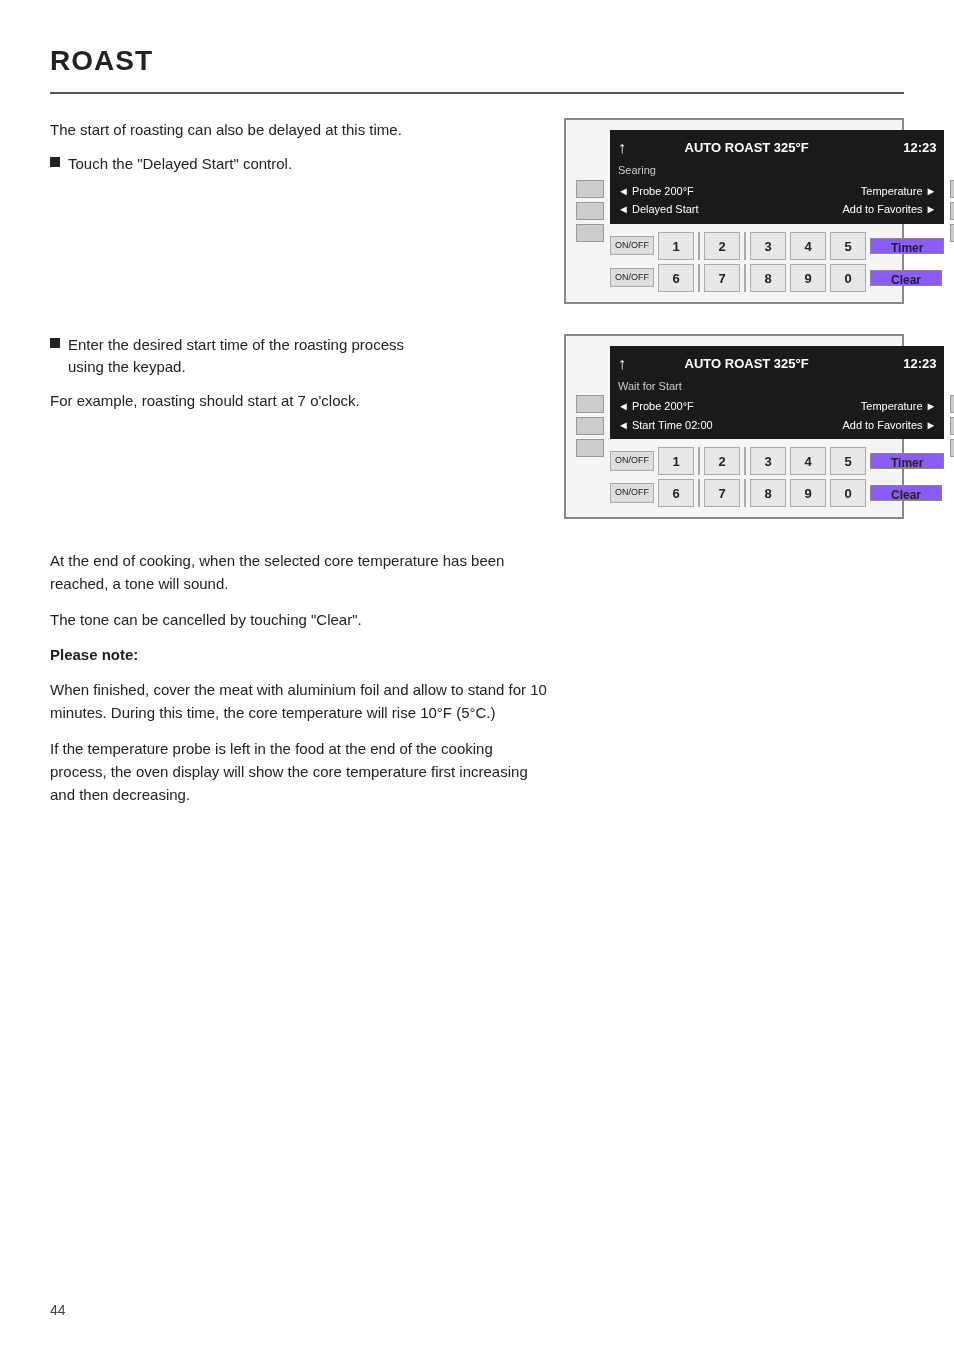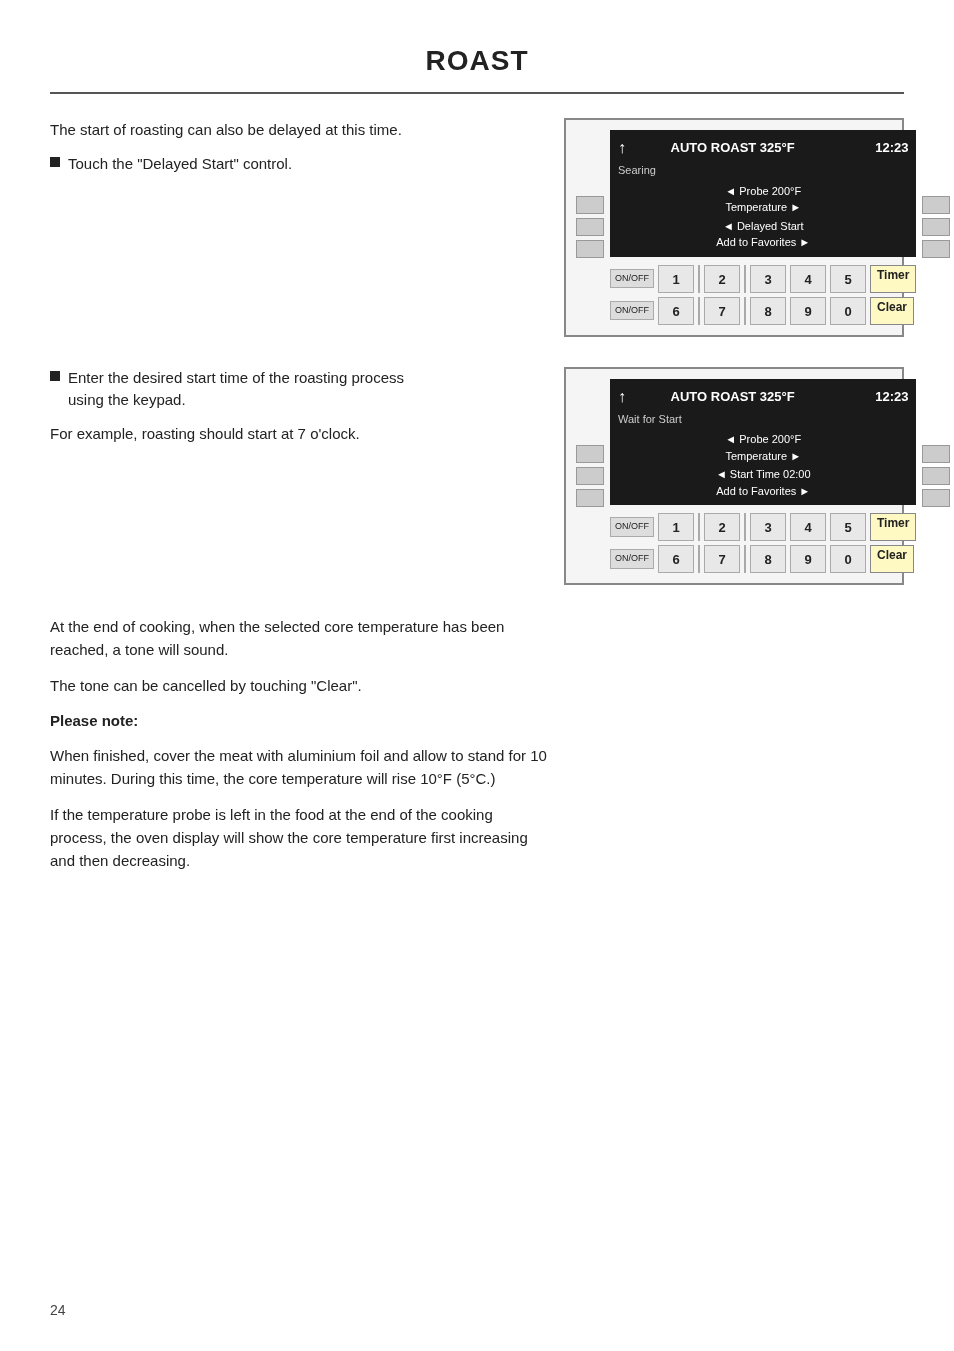--- a/index.html
+++ b/index.html
@@ -12,21 +12,20 @@
       color: #222;
       font-size: 15px;
       line-height: 1.5;
     }
 
     h1 {
       font-size: 28px;
       font-weight: 900;
       letter-spacing: 1px;
       margin-bottom: 10px;
-      text-align: center;
     }
 
     .divider {
       border: none;
       border-top: 2px solid #555;
       margin-bottom: 24px;
     }
 
     .section {
       display: flex;
@@ -110,21 +109,20 @@
       color: #ccc;
       margin-bottom: 4px;
     }
 
     .display-row {
       display: flex;
       justify-content: space-between;
       align-items: center;
       font-size: 11px;
       margin-top: 2px;
-      flex-direction: column;
     }
 
     .display-row .left-item {
       display: flex;
       align-items: center;
       gap: 3px;
     }
 
     .display-row .right-item {
       display: flex;
@@ -201,24 +199,24 @@
     }
 
     .key-separator {
       width: 2px;
       height: 28px;
       background: #aaa;
       flex-shrink: 0;
     }
 
     .action-btn {
-      background: #fef9c3;
+      background: #8b5cf6;
       border: 1px solid #888;
-      height: 28px;
-      padding: 0 6px;
+      height: 16px;
+      padding: 0 20px;
       font-size: 12px;
       font-weight: bold;
       cursor: pointer;
       white-space: nowrap;
     }
 
     
     .full-text-section {
       max-width: 500px;
       margin-bottom: 4px;
@@ -414,13 +412,13 @@
 </div>
 
 <div class="full-text-section">
   <p>At the end of cooking, when the selected core temperature has been reached, a tone will sound.</p>
   <p>The tone can be cancelled by touching "Clear".</p>
   <p class="note-header">Please note:</p>
   <p>When finished, cover the meat with aluminium foil and allow to stand for 10 minutes. During this time, the core temperature will rise 10°F (5°C.)</p>
   <p>If the temperature probe is left in the food at the end of the cooking process, the oven display will show the core temperature first increasing and then decreasing.</p>
 </div>
 
-<div class="page-number">24</div>
+<div class="page-number">44</div>
 
 </body></html>

